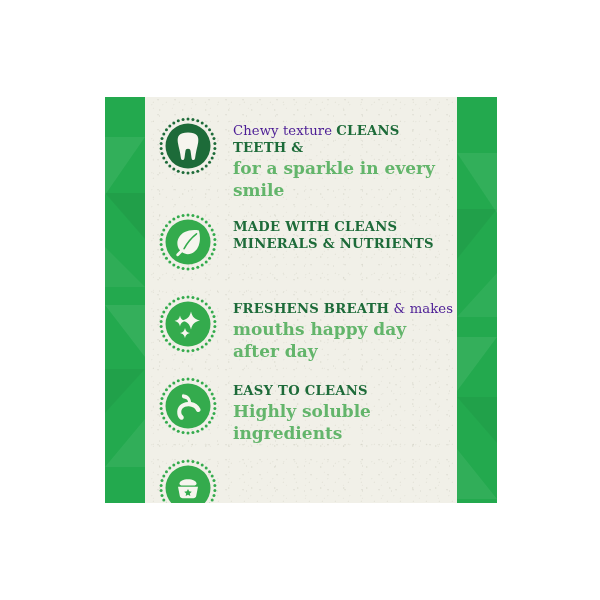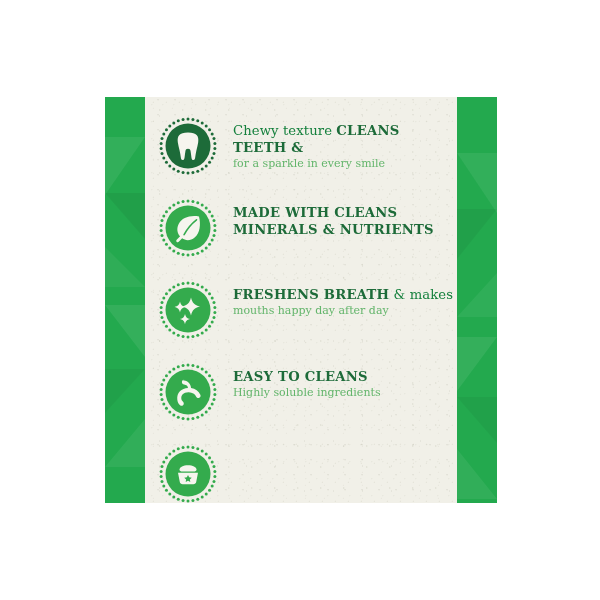--- a/index.html
+++ b/index.html
@@ -100,28 +100,28 @@
     letter-spacing: 0.1px;
   }
   .strong {
     font-weight: bold;
     color: #1d6b39;
     text-transform: none;
     letter-spacing: 0.25px;
   }
   .soft {
     font-weight: normal;
-    color: #15803d;
+    color: #4c1d95;
     letter-spacing: 0.1px;
   }
   .sub {
-    font-size: 11px;
+    font-size: 17px;
     line-height: 1.3;
     color: #63b56b;
-    font-weight: normal;
+    font-weight: bold;
   }
 </style>
 </head>
 <body>
 
 <div id="stage">
   <div id="panel">
 
     <div class="paper-bg"></div>
 

